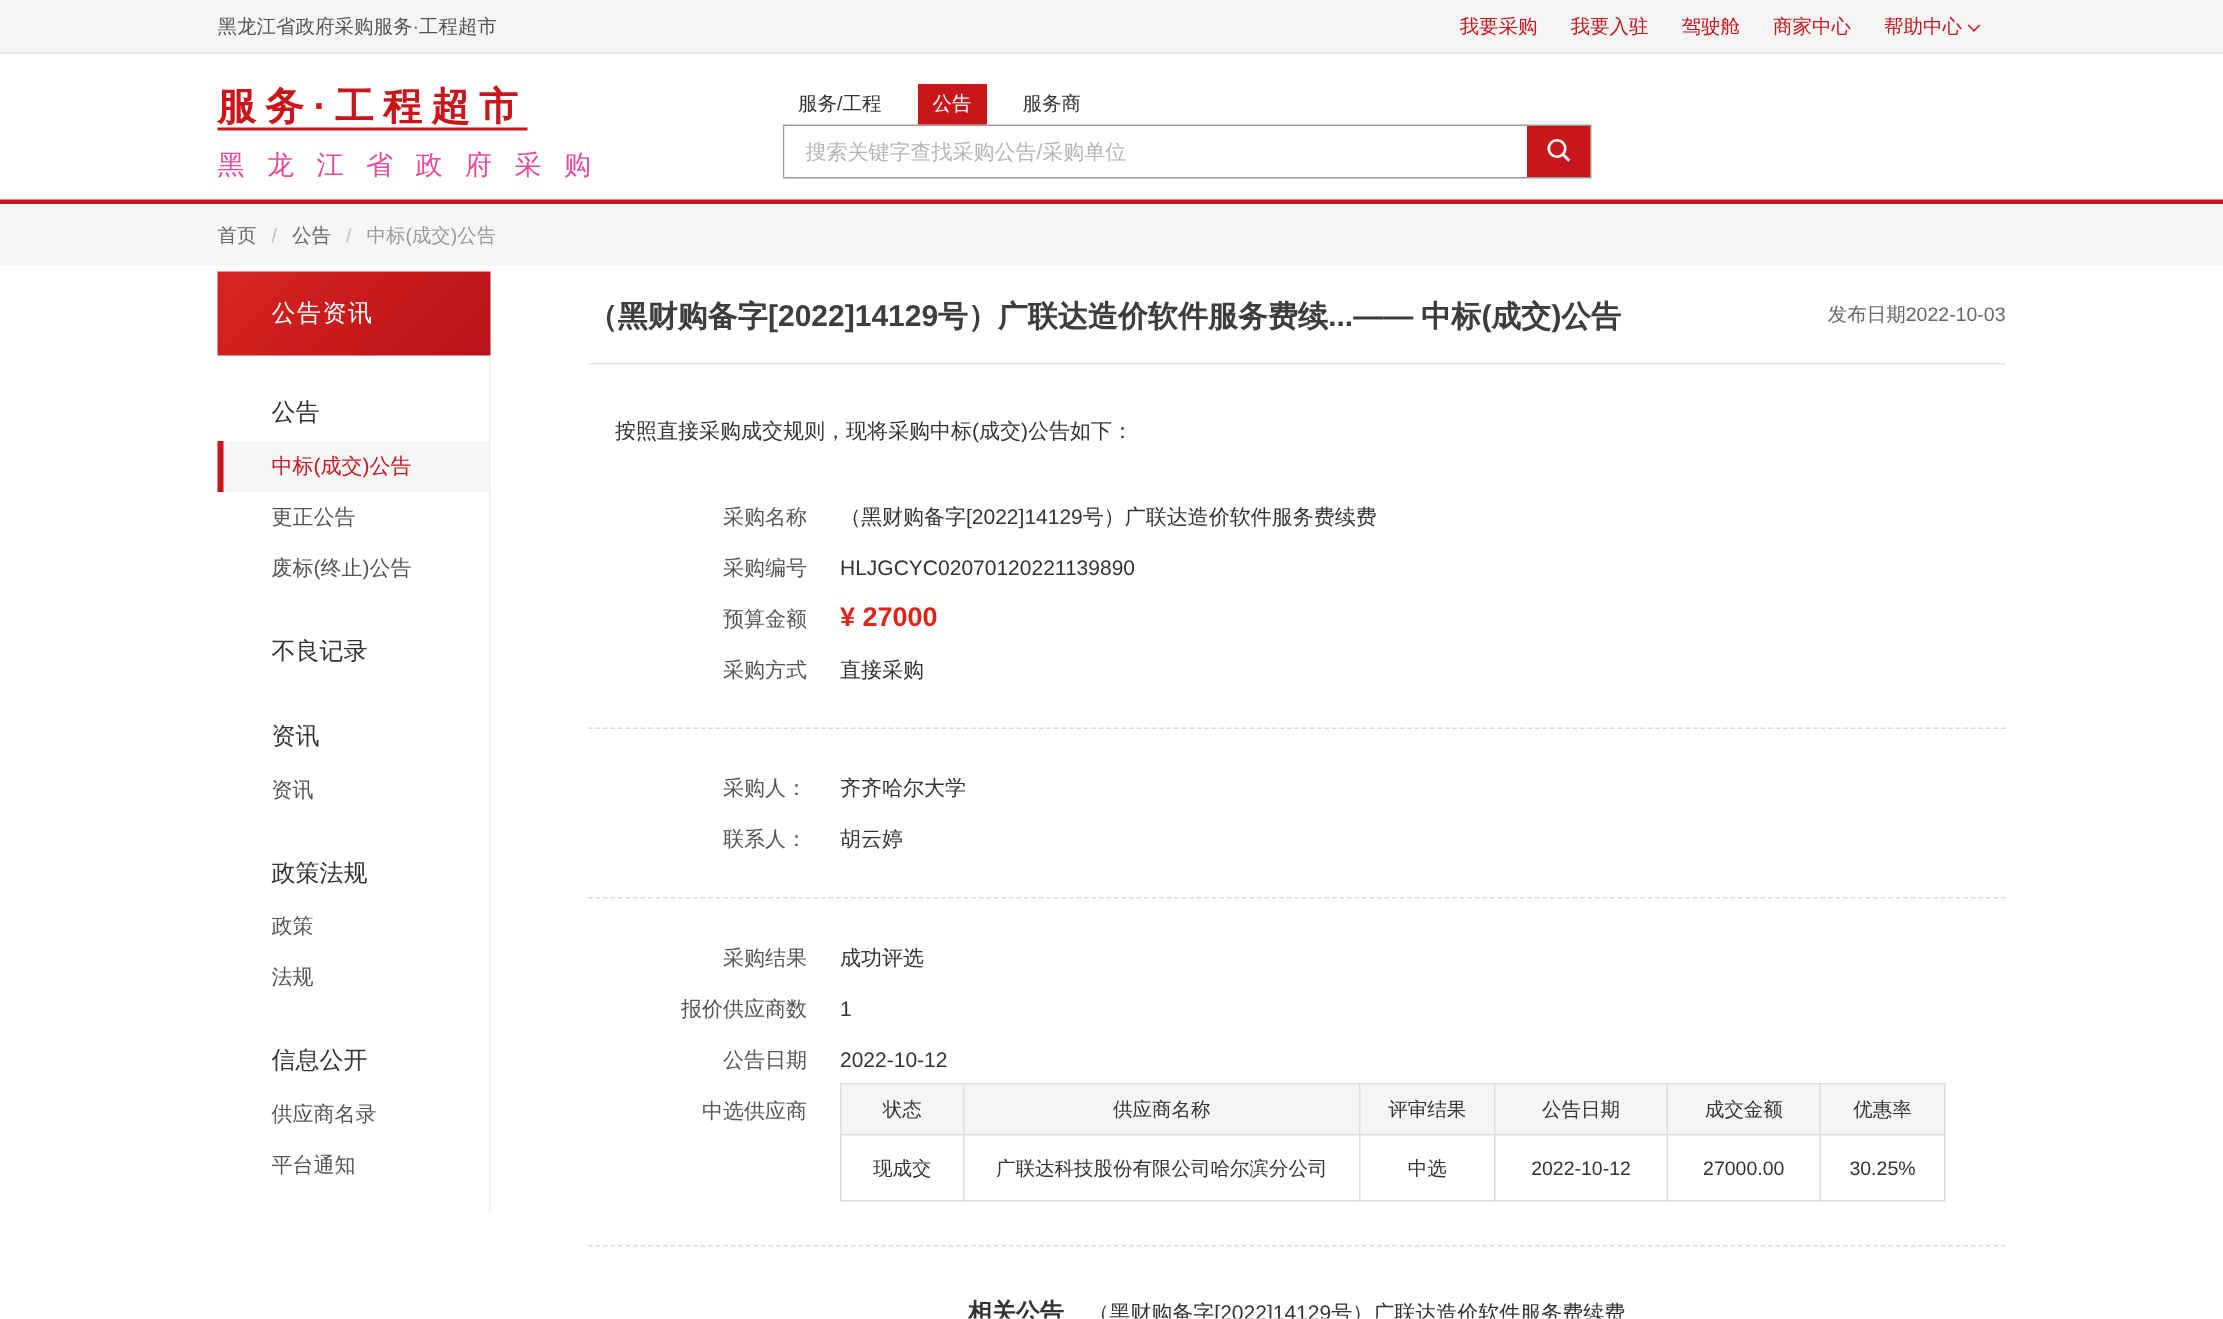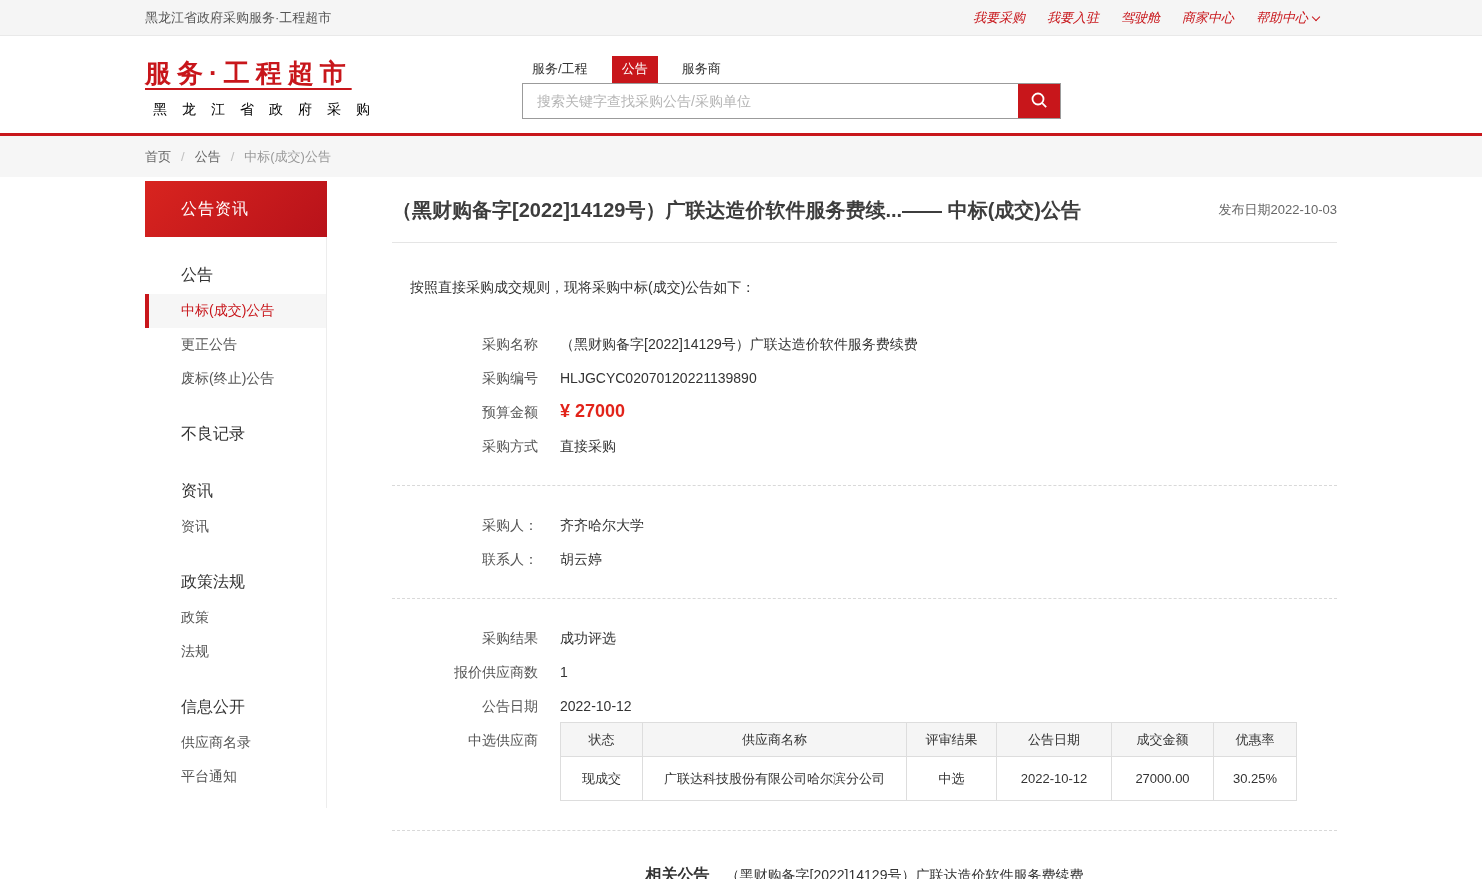--- a/index.html
+++ b/index.html
@@ -10,33 +10,33 @@
   body{
     width:1482px;height:879px;overflow:hidden;background:#fff;
     font-family:"Liberation Sans","DejaVu Sans",sans-serif;color:#333;
   }
   .container{width:1192px;margin:0 auto;}
 
   
   .topbar{height:36px;background:#f5f5f5;border-bottom:1px solid #e9e9e9;}
   .topbar .container{height:100%;display:flex;align-items:center;justify-content:space-between;}
   .topbar-title{font-size:13px;color:#555;}
-  .topbar-links{display:flex;align-items:center;gap:22px;padding-right:18px;font-style:italic;}
+  .topbar-links{display:flex;align-items:center;gap:22px;padding-right:18px;}
   .topbar-link{font-size:13px;color:var(--accent);cursor:pointer;text-decoration:none;}
   .caret{display:inline-block;width:6px;height:6px;border-right:1px solid var(--accent);border-bottom:1px solid var(--accent);transform:rotate(45deg);margin-left:5px;vertical-align:2px;}
 
   
   .header{height:97px;background:#fff;}
   .header .container{height:100%;display:flex;align-items:center;}
   .logo{width:240px;margin-top:6px;}
   .logo-line1{
     font-size:26px;font-weight:bold;color:var(--accent);letter-spacing:6px;white-space:nowrap;
     text-decoration:underline;text-decoration-color:var(--accent);text-underline-offset:6px;text-decoration-thickness:2px;
   }
-  .logo-line2{font-size:14px;color:#000000;letter-spacing:15px;margin-top:10px;white-space:nowrap;text-align:right;}
+  .logo-line2{font-size:18px;color:#ec4899;letter-spacing:15px;margin-top:10px;white-space:nowrap;}
   .search-area{margin-left:137px;margin-top:6px;}
   .search-tabs{display:flex;align-items:flex-end;gap:14px;margin-bottom:0;}
   .search-tab{font-size:13px;color:#333;padding:4px 10px 5px;cursor:pointer;}
   .search-tab.active{background:var(--accent);color:#fff;}
   .search-box{display:flex;width:539px;height:36px;border:1px solid #9b9b9b;}
   .search-input{flex:1;border:0;outline:none;padding:0 14px;font-size:14px;color:#333;font-family:inherit;background:#fff;}
   .search-input::placeholder{color:#b5b5b5;}
   .search-btn{width:42px;height:100%;background:var(--accent);border:0;display:flex;align-items:center;justify-content:center;cursor:pointer;}
   .red-line{height:3px;background:var(--accent);}
 

